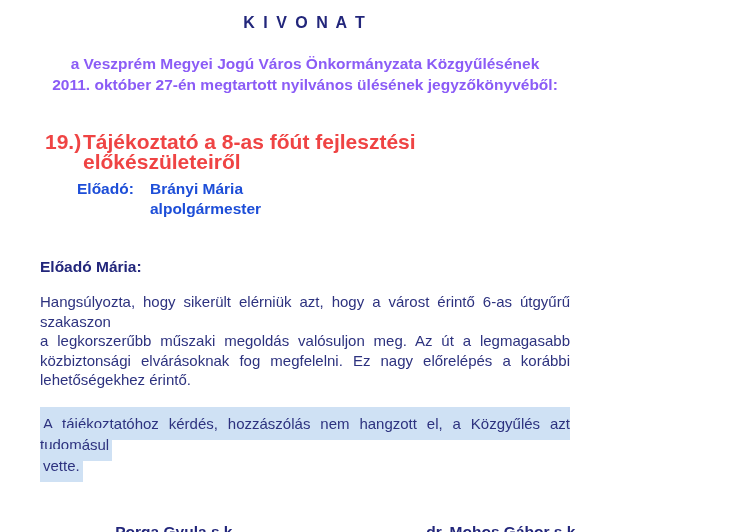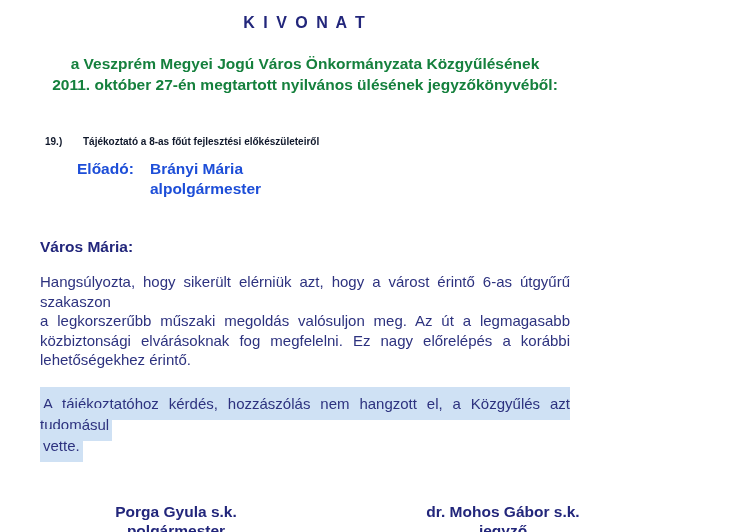--- a/index.html
+++ b/index.html
@@ -24,30 +24,30 @@
     font-weight: bold;
     letter-spacing: 2px;
     color: #22267b;
     line-height: 20px;
   }
   .doc-subtitle {
     margin-top: 20px;
     text-align: center;
     font-size: 15.5px;
     font-weight: bold;
-    color: #15803d;
+    color: #8b5cf6;
     line-height: 21px;
   }
   .agenda {
     margin-top: 37px;
     margin-left: 5px;
     display: flex;
-    font-size: 10px;
+    font-size: 21px;
     font-weight: bold;
-    color: #0f172a;
+    color: #ef4444;
     line-height: 20px;
   }
   .agenda-num {
     width: 38px;
     flex: 0 0 38px;
   }
   .presenter {
     margin-top: 7px;
     margin-left: 37px;
     display: flex;
@@ -121,21 +121,21 @@
   </div>
 
   <div class="presenter">
     <span class="presenter-label">Előadó:</span>
     <span class="presenter-info">
       <div>Brányi Mária</div>
       <div>alpolgármester</div>
     </span>
   </div>
 
-  <div class="speaker-heading">Város Mária:</div>
+  <div class="speaker-heading">Előadó Mária:</div>
 
   <div class="paragraph">
     <div class="jline">Hangsúlyozta, hogy sikerült elérniük azt, hogy a várost érintő 6-as útgyűrű szakaszon</div>
     <div class="jline">a legkorszerűbb műszaki megoldás valósuljon meg. Az út a legmagasabb</div>
     <div class="jline">közbiztonsági elvárásoknak fog megfelelni. Ez nagy előrelépés a korábbi</div>
     <div>lehetőségekhez érintő.</div>
   </div>
 
   <div class="paragraph resolution">
     <div class="jline">

